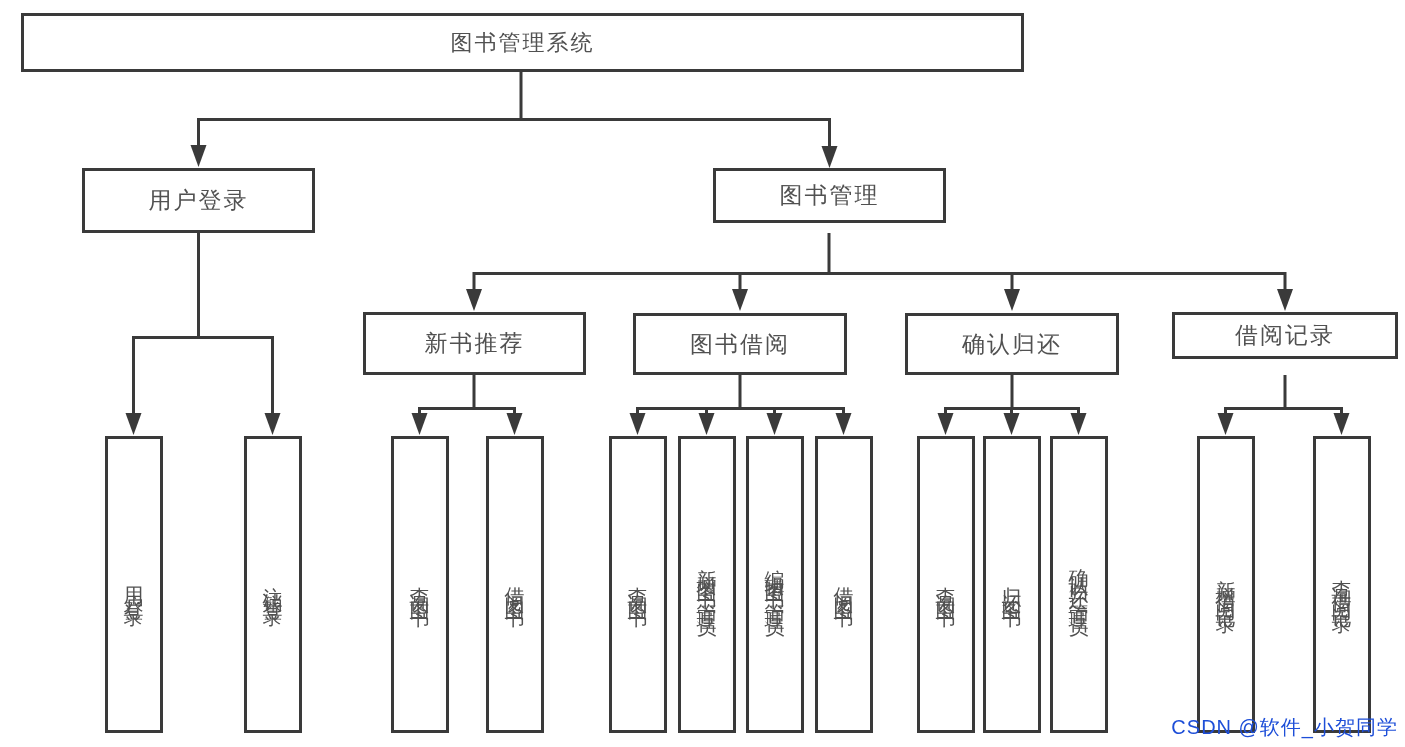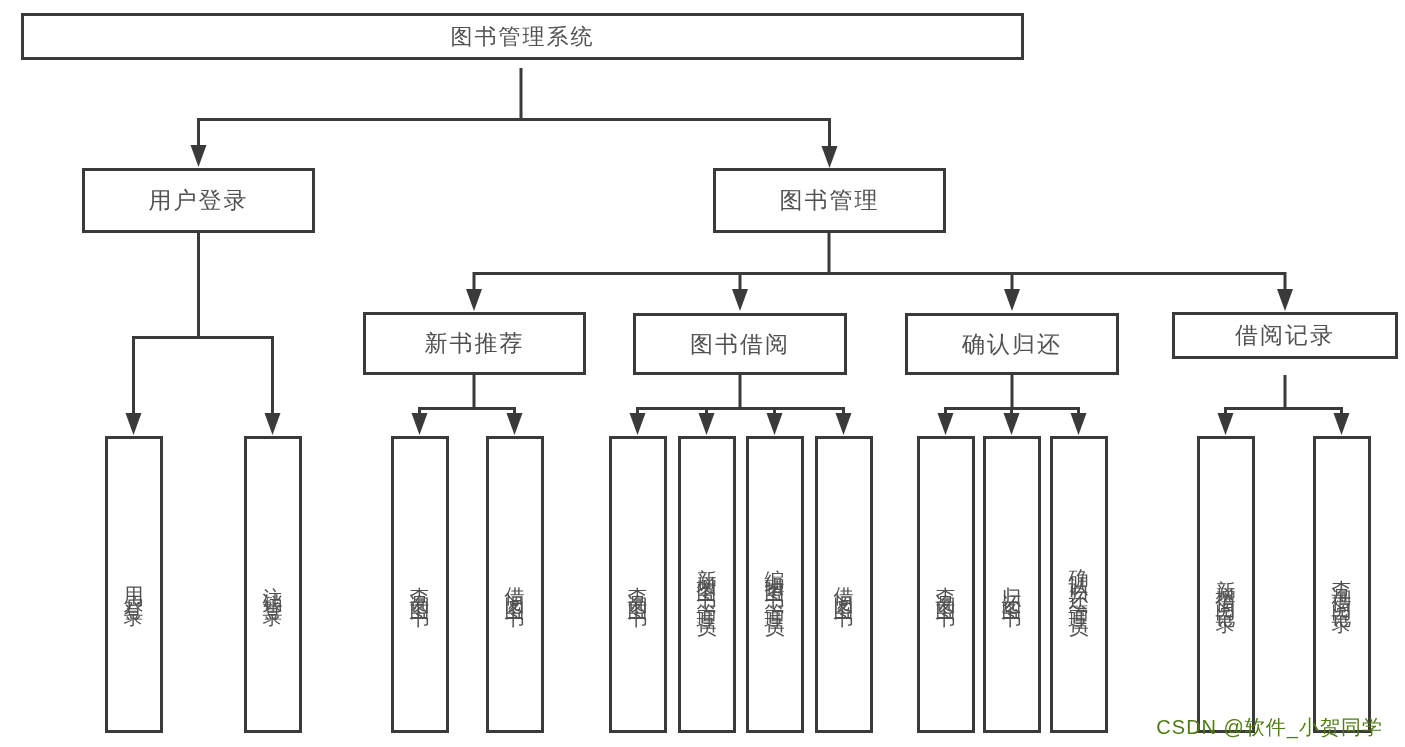--- a/index.html
+++ b/index.html
@@ -35,23 +35,23 @@
   .leaf .v-label {
     writing-mode: vertical-rl;
     font-size: 20px;
     line-height: 1;
     letter-spacing: 7px;
     white-space: nowrap;
   }
   .watermark {
     position: absolute;
     top: 714px;
-    right: 22px;
+    right: 7px;
     font-size: 20px;
-    color: #4d7c0f;
+    color: #1d4ed8;
     letter-spacing: 1px;
     white-space: nowrap;
   }
 </style>
 </head>
 <body>
 
 <div class="stage">
 
   <svg class="connectors" viewBox="0 0 1405 747" xmlns="http://www.w3.org/2000/svg">
@@ -105,28 +105,28 @@
       <polygon points="766.5,413 782.5,413 774.5,435"></polygon>
       <polygon points="835.5,413 851.5,413 843.5,435"></polygon>
       <polygon points="937.5,413 953.5,413 945.5,435"></polygon>
       <polygon points="1003.5,413 1019.5,413 1011.5,435"></polygon>
       <polygon points="1070.5,413 1086.5,413 1078.5,435"></polygon>
       <polygon points="1217.5,413 1233.5,413 1225.5,435"></polygon>
       <polygon points="1333.5,413 1349.5,413 1341.5,435"></polygon>
     </g>
   </svg>
 
-  <div class="box root" style="left:21px; top:13px; width:1003px; height:47px;">
+  <div class="box root" style="left:21px; top:13px; width:1003px; height:59px;">
     <span class="h-label">图书管理系统</span>
   </div>
 
   <div class="box" style="left:82px; top:168px; width:233px; height:65px;">
     <span class="h-label">用户登录</span>
   </div>
-  <div class="box" style="left:713px; top:168px; width:233px; height:65px;">
+  <div class="box" style="left:713px; top:168px; width:233px; height:55px;">
     <span class="h-label">图书管理</span>
   </div>
 
   <div class="box" style="left:633px; top:313px; width:214px; height:62px;">
     <span class="h-label">图书借阅</span>
   </div>
   <div class="box" style="left:363px; top:312px; width:223px; height:63px;">
     <span class="h-label">新书推荐</span>
   </div>
   <div class="box" style="left:905px; top:313px; width:214px; height:62px;">

